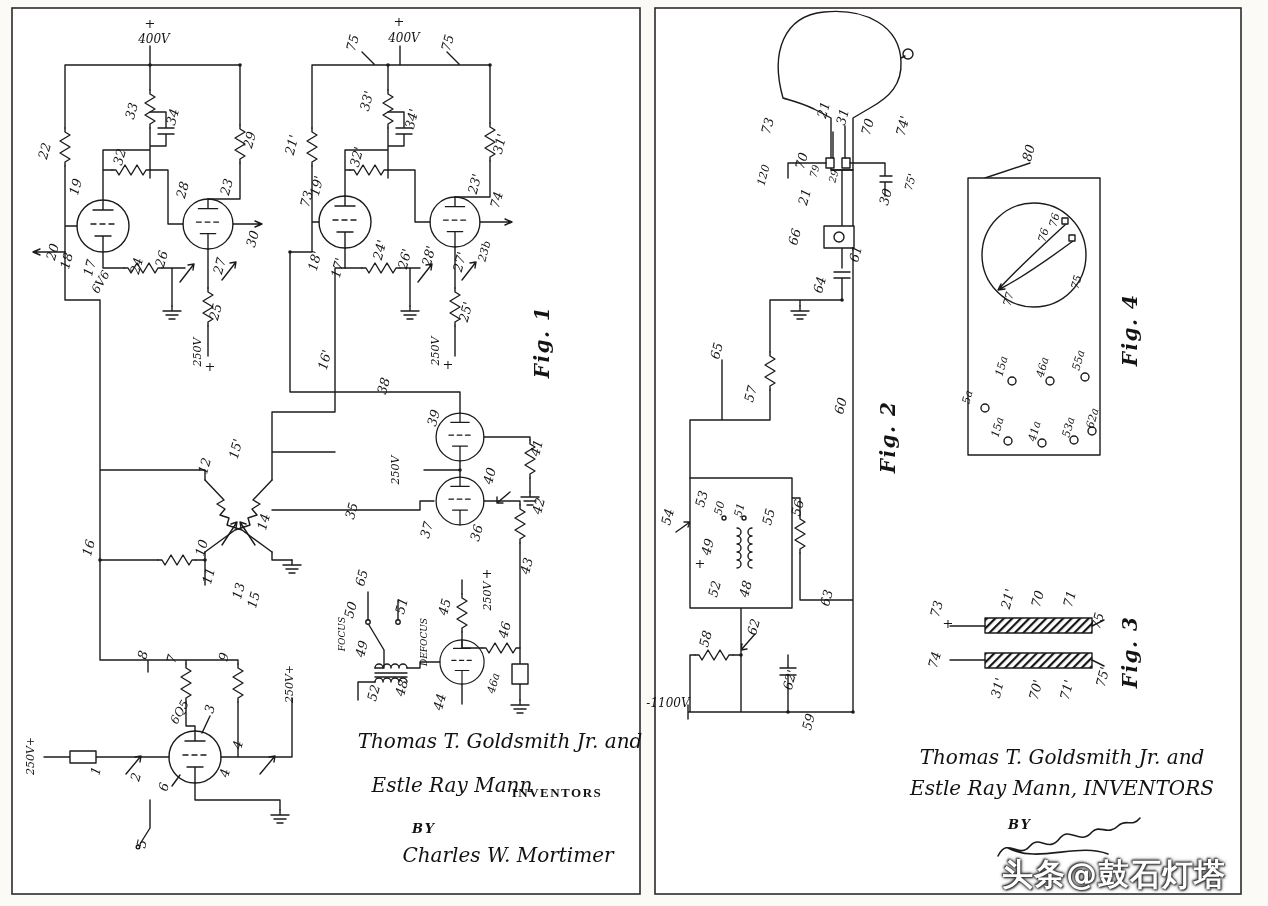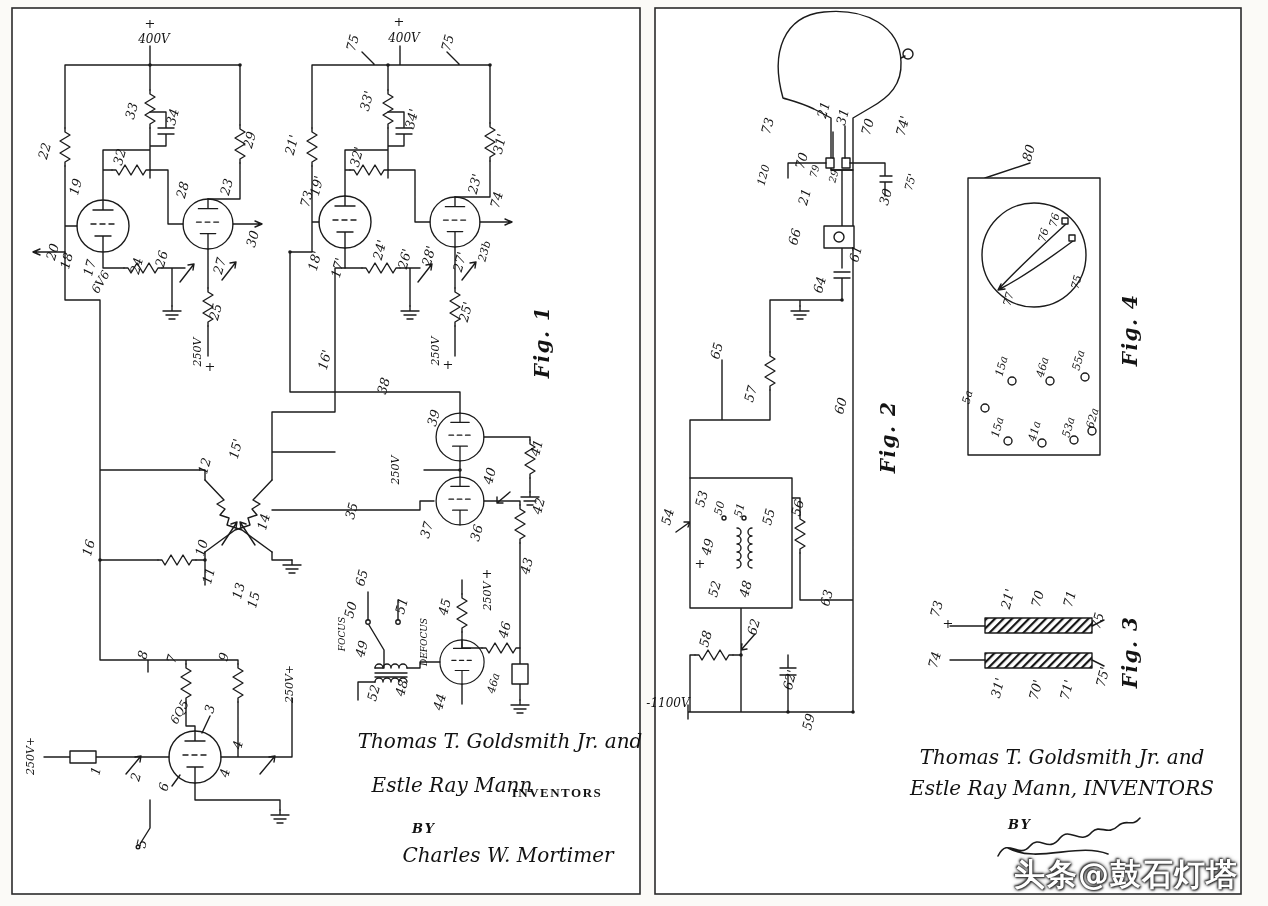--- a/index.html
+++ b/index.html
@@ -9,21 +9,21 @@
   svg{position:absolute;inset:0;}
   .panel{fill:#ffffff;stroke:#2b2b2b;stroke-width:1.6;}
   .art{stroke:var(--ink);stroke-width:1.4;fill:none;stroke-linecap:round;stroke-linejoin:round;}
   .art .fillw{fill:#ffffff;}
   .dot{fill:var(--ink);stroke:none;}
   text.ref{font-family:"DejaVu Serif",serif;font-style:italic;font-size:13px;fill:#141414;text-anchor:middle;}
   text.fig{font-size:20px;font-weight:700;letter-spacing:1.5px;}
   text.script{font-family:"DejaVu Serif",serif;font-style:italic;font-size:20px;fill:#121212;text-anchor:middle;}
   text.inventors{font-family:"Liberation Serif",serif;font-weight:700;font-style:normal;font-size:13px;letter-spacing:1.5px;fill:#111;text-anchor:middle;}
   text.byline{font-family:"DejaVu Serif",serif;font-style:italic;font-weight:700;font-size:13px;letter-spacing:2px;fill:#111;text-anchor:middle;}
-  .watermark{position:absolute;right:30px;bottom:10px;font-family:"DejaVu Sans",sans-serif;
+  .watermark{position:absolute;right:42px;bottom:10px;font-family:"DejaVu Sans",sans-serif;
              font-weight:bold;font-size:31px;letter-spacing:1px;color:var(--wm);
              text-shadow:0 0 2px #333,0 0 4px #444,1px 1px 2px #222, -1px -1px 2px #222;}
 </style>
 </head>
 <body>
 
 <div class="stage">
 <svg width="1268" height="906" viewBox="0 0 1268 906">
   <defs>
     <path id="rv" d="M0,0 v4 l5,3 l-10,6 l10,6 l-10,6 l10,6 l-5,3 v4"></path>

